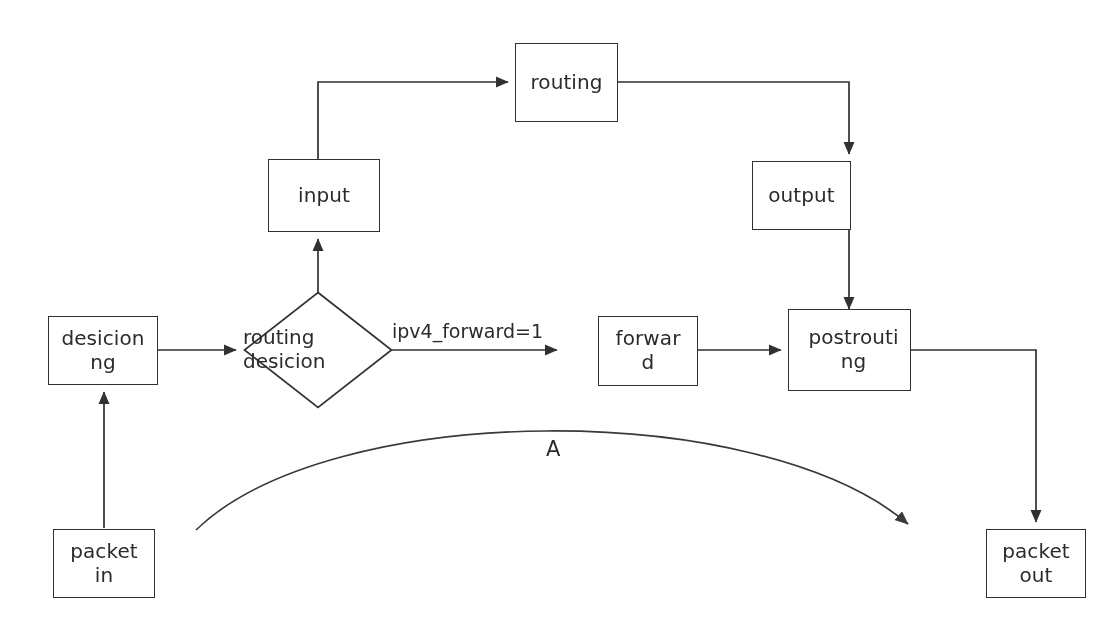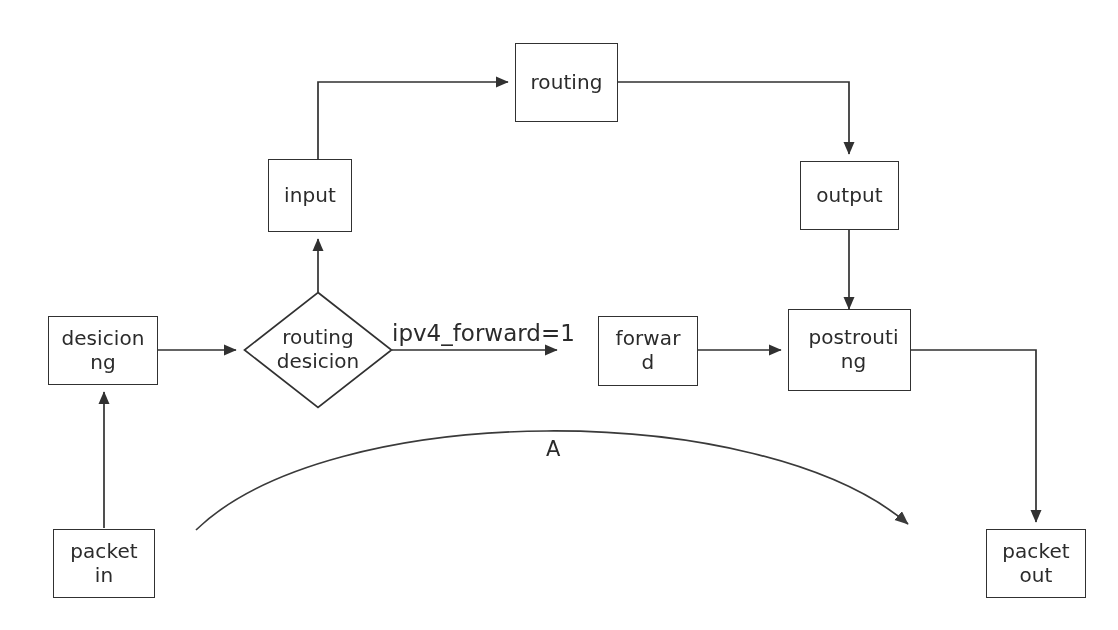--- a/index.html
+++ b/index.html
@@ -55,30 +55,29 @@
   }
   .decision .decision-label {
     position: absolute;
     left: 0;
     top: 0;
     width: 150px;
     height: 118px;
     display: flex;
     align-items: center;
     justify-content: center;
-    text-align: center;
     font-size: 20px;
     line-height: 1.18;
     color: #2b2b2b;
     pointer-events: none;
   }
   .edge-label {
     position: absolute;
     z-index: 4;
-    font-size: 23px;
+    font-size: 19px;
     color: #2b2b2b;
     white-space: nowrap;
     background: transparent;
     text-align: right;
   }
   .arc-label {
     position: absolute;
     z-index: 4;
     font-size: 21px;
     color: #2b2b2b;
@@ -139,29 +138,29 @@
       <polygon points="75,1.5 148.5,59 75,116.5 1.5,59" fill="#ffffff" stroke="#313131" stroke-width="1.7"></polygon>
     </svg>
     <div class="decision-label">
       <span>
         <span>routing</span>
         <span>desicion</span>
       </span>
     </div>
   </div>
 
-  <div class="node" style="left:268px; top:159px; width:84px; height:73px;">
+  <div class="node" style="left:268px; top:159px; width:112px; height:73px;">
     <span>input</span>
   </div>
 
   <div class="node" style="left:515px; top:43px; width:103px; height:79px;">
     <span>routing</span>
   </div>
 
-  <div class="node" style="left:800px; top:161px; width:99px; height:69px;">
+  <div class="node" style="left:752px; top:161px; width:99px; height:69px;">
     <span>output</span>
   </div>
 
   <div class="node" style="left:564px; top:316px; width:100px; height:70px;margin-left:34px;">
     <span>
       <span>forwar</span>
       <span>d</span>
     </span>
   </div>
 

